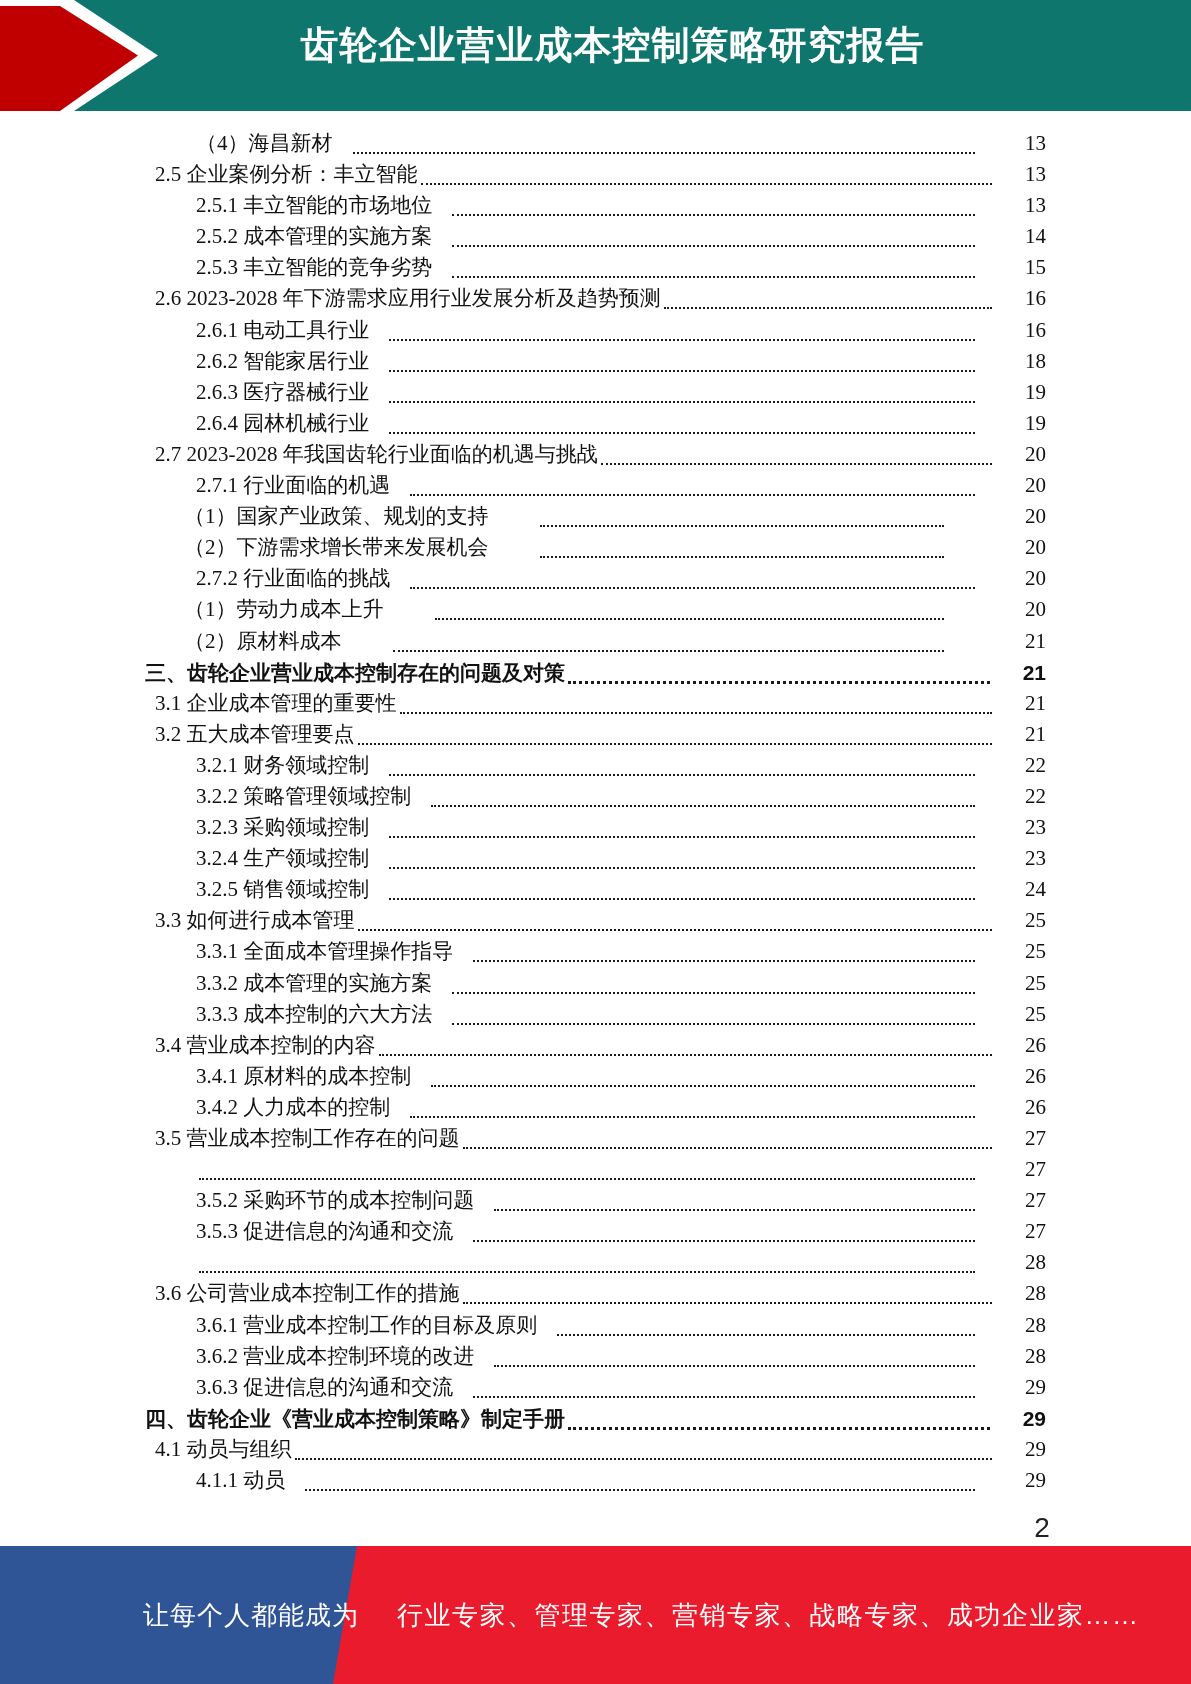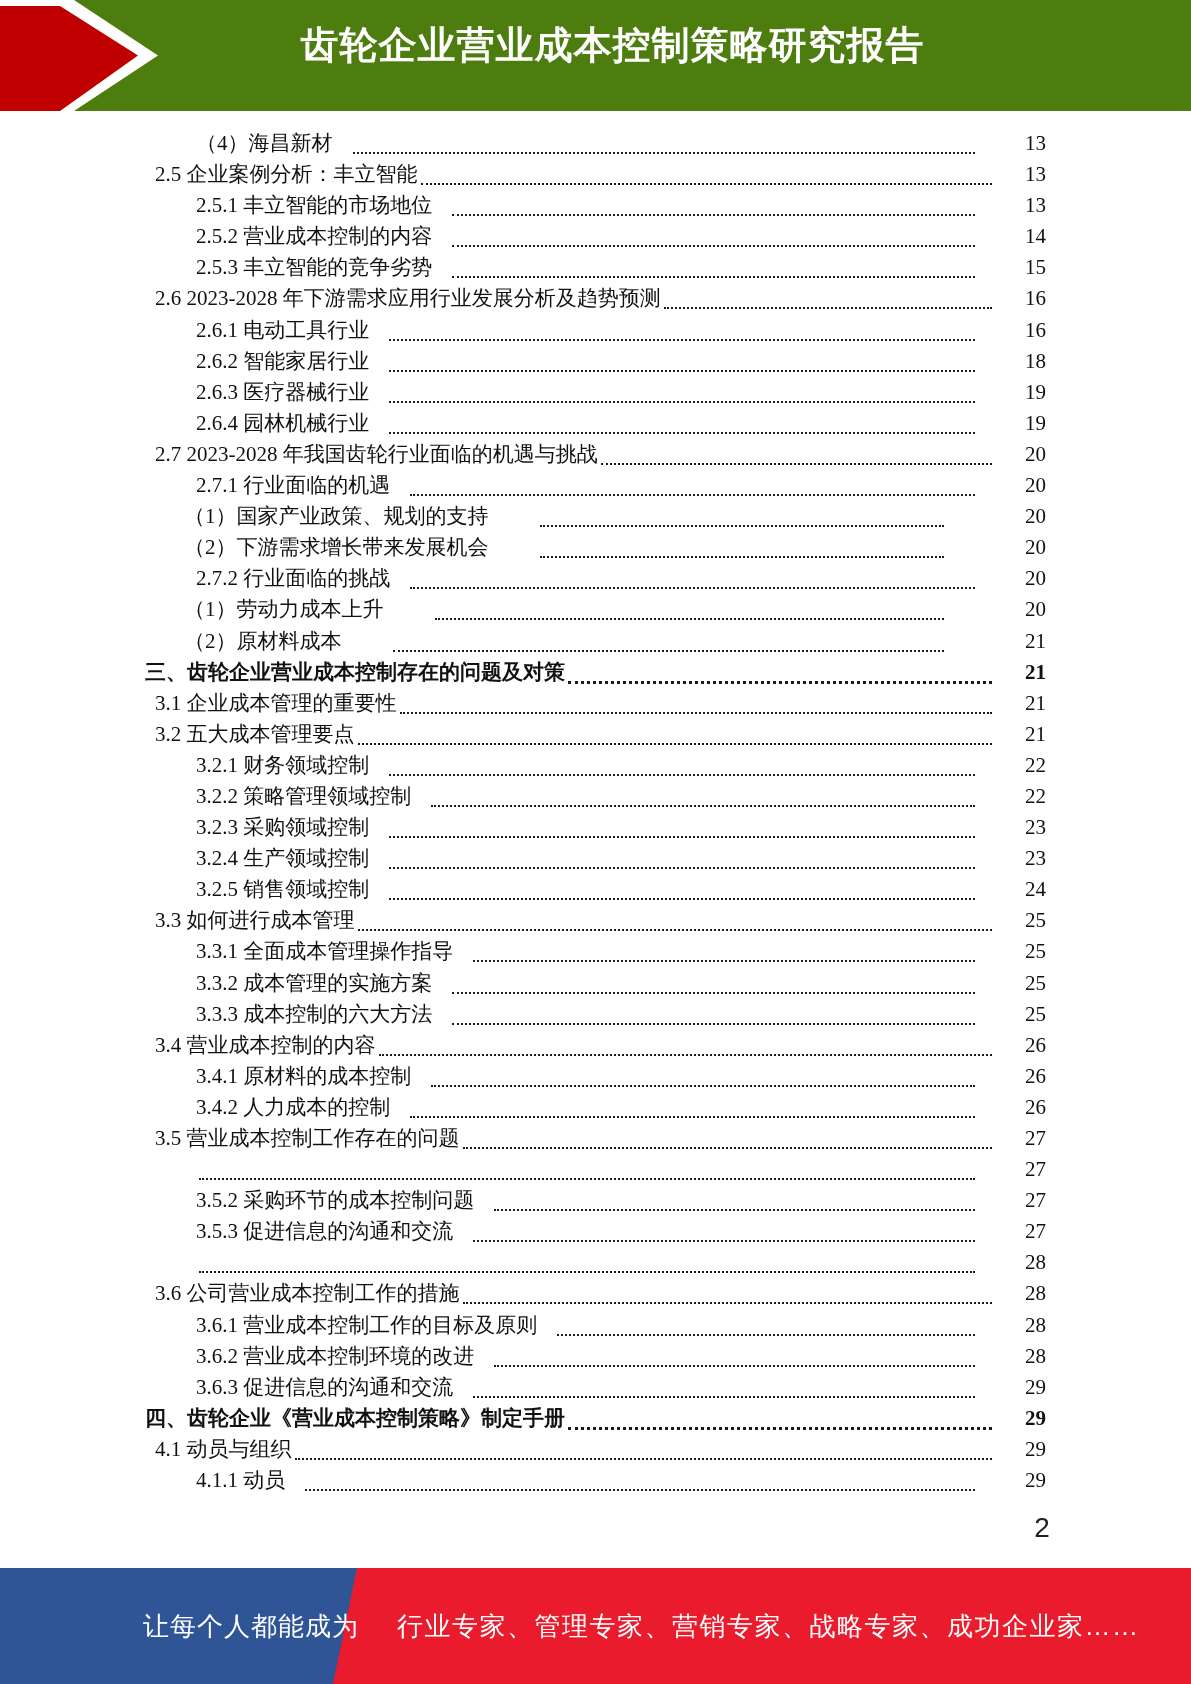--- a/index.html
+++ b/index.html
@@ -5,21 +5,21 @@
   html,body{margin:0;padding:0;}
   body{
     width:1191px;height:1684px;position:relative;overflow:hidden;
     background:#ffffff;
     font-family:"Liberation Serif","DejaVu Serif",serif;
     color:#111;
   }
   
   .header-band{
     position:absolute;top:0;left:0;width:1191px;height:111px;
-    background:#4d7c0f;
+    background:#0f766e;
     text-decoration:underline;
   }
   .arrow-logo{position:absolute;left:0;top:0;width:170px;height:111px;}
   .page-title{
     position:absolute;top:0;left:0;width:1191px;height:111px;
     box-sizing:border-box;padding-top:25px;padding-left:34px;
     text-align:center;
     font-family:"Liberation Sans","DejaVu Sans",sans-serif;
     font-weight:700;font-size:38px;line-height:40px;color:#ffffff;
     letter-spacing:1px;
@@ -37,34 +37,34 @@
   .toc-row .leader{
     flex:1 1 auto;height:24px;margin-left:3px;margin-right:1px;
     border-bottom:2px dotted #1a1a1a;
   }
   .toc-row .toc-page{flex:0 0 auto;margin-left:32px;}
   .toc-row.lvl-1{padding-left:10px;}
   .toc-row.lvl-2{padding-left:51px;gap:17px;}
   .toc-row.lvl-3{padding-left:39px;gap:48px;}
   .toc-row.bold{
     font-weight:700;
-    font-family:Liberation Serif, serif;
+    font-family:Liberation Sans, sans-serif;
     font-size:21px;
   }
   .toc-row.bold .leader{border-bottom-width:3px;}
   
   .page-number{
     position:absolute;left:1020px;top:1512px;width:44px;
     text-align:center;
     font-family:"Liberation Sans","DejaVu Sans",sans-serif;
     font-size:28px;color:#222;
   }
   
   .footer-band{
-    position:absolute;left:0;bottom:0;width:1191px;height:116px;
+    position:absolute;left:0;bottom:0;width:1191px;height:138px;
     background:#EA1B2D;
   }
   .footer-blue{
     position:absolute;left:0;top:0;height:100%;width:400px;
     background:#2F5597;
     clip-path:polygon(0 0,357px 0,333px 100%,0 100%);
   }
   .footer-left-text{
     position:absolute;left:143px;top:0;height:100%;
     display:flex;align-items:center;
@@ -99,21 +99,21 @@
       <span class="toc-label">2.5 企业案例分析：丰立智能</span>
       <span class="leader"></span>
       <span class="toc-page">13</span>
     </div>
     <div class="toc-row lvl-2">
       <span class="toc-label">2.5.1 丰立智能的市场地位</span>
       <span class="leader"></span>
       <span class="toc-page">13</span>
     </div>
     <div class="toc-row lvl-2">
-      <span class="toc-label">2.5.2 营业成本控制的内容</span>
+      <span class="toc-label">2.5.2 成本管理的实施方案</span>
       <span class="leader"></span>
       <span class="toc-page">14</span>
     </div>
     <div class="toc-row lvl-2">
       <span class="toc-label">2.5.3 丰立智能的竞争劣势</span>
       <span class="leader"></span>
       <span class="toc-page">15</span>
     </div>
     <div class="toc-row lvl-1">
       <span class="toc-label">2.6 2023-2028 年下游需求应用行业发展分析及趋势预测</span>

